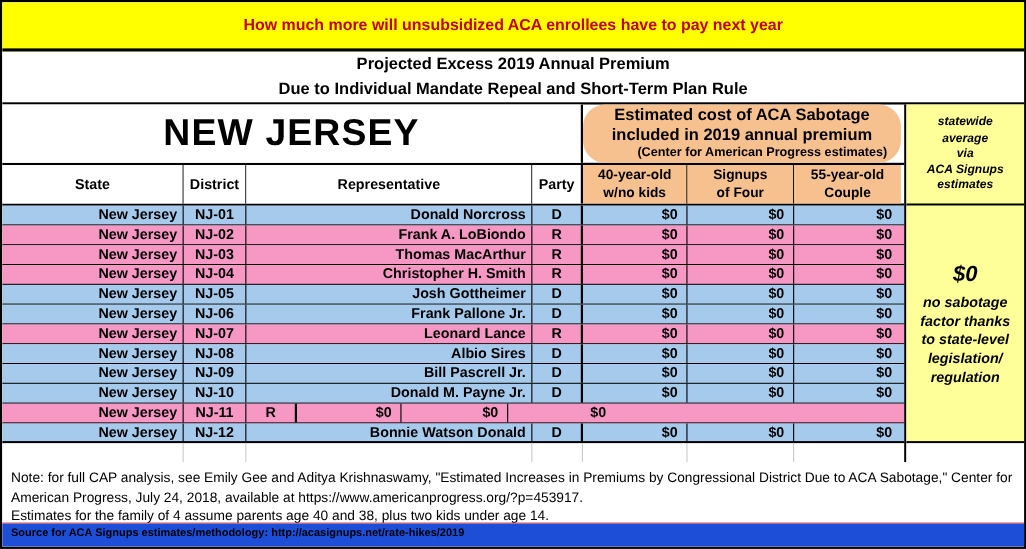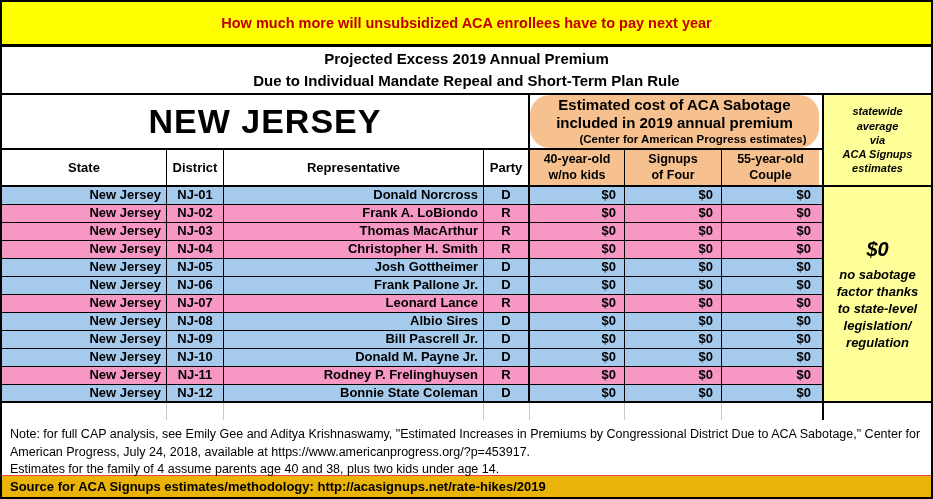--- a/index.html
+++ b/index.html
@@ -79,22 +79,22 @@
   }
   .sidebar-value .big { font-size:20px; margin-bottom:5px; }
   .sidebar-value .note-line { font-size:13px; line-height:17px; }
   .sidebar-empty { flex:1; background:#fff; }
   
   .notes {
     height:56px; background:#fff; border-bottom:1px solid #ef4444;
     padding:6px 8px 0 8px; font-size:12.5px; line-height:1.4; color:#000;
   }
   .source-row {
-    height:21px; background:#eab308; padding:3px 8px 0 8px;
-    font-weight:bold; font-size:13px; color:#000;
+    height:21px; background:#1d4ed8; padding:3px 8px 0 8px;
+    font-weight:bold; font-size:10px; color:#000;
   }
 </style>
 </head>
 <body>
 
 <div class="container">
 
   <div class="banner">
     <div>How much more will unsubsidized ACA enrollees have to pay next year</div>
   </div>
@@ -230,30 +230,29 @@
           <div class="td c-district">NJ-10</div>
           <div class="td c-rep">Donald M. Payne Jr.</div>
           <div class="td c-party">D</div>
           <div class="td c-val">$0</div>
           <div class="td c-val2">$0</div>
           <div class="td c-val3">$0</div>
         </div>
           <div class="tr" style="background: rgb(246, 152, 195);">
           <div class="td c-state">New Jersey</div>
           <div class="td c-district">NJ-11</div>
-          <div class="td c-rep">Rodney P. Frelinghuysen</div>
           <div class="td c-party">R</div>
           <div class="td c-val">$0</div>
           <div class="td c-val2">$0</div>
           <div class="td c-val3">$0</div>
         </div>
           <div class="tr" style="background: rgb(166, 202, 236);">
           <div class="td c-state">New Jersey</div>
           <div class="td c-district">NJ-12</div>
-          <div class="td c-rep">Bonnie State Coleman</div>
+          <div class="td c-rep">Bonnie Watson Donald</div>
           <div class="td c-party">D</div>
           <div class="td c-val">$0</div>
           <div class="td c-val2">$0</div>
           <div class="td c-val3">$0</div>
         </div>
         </div>
 
       <div class="empty-row">
         <div class="ec e1"></div>
         <div class="ec e2"></div>

